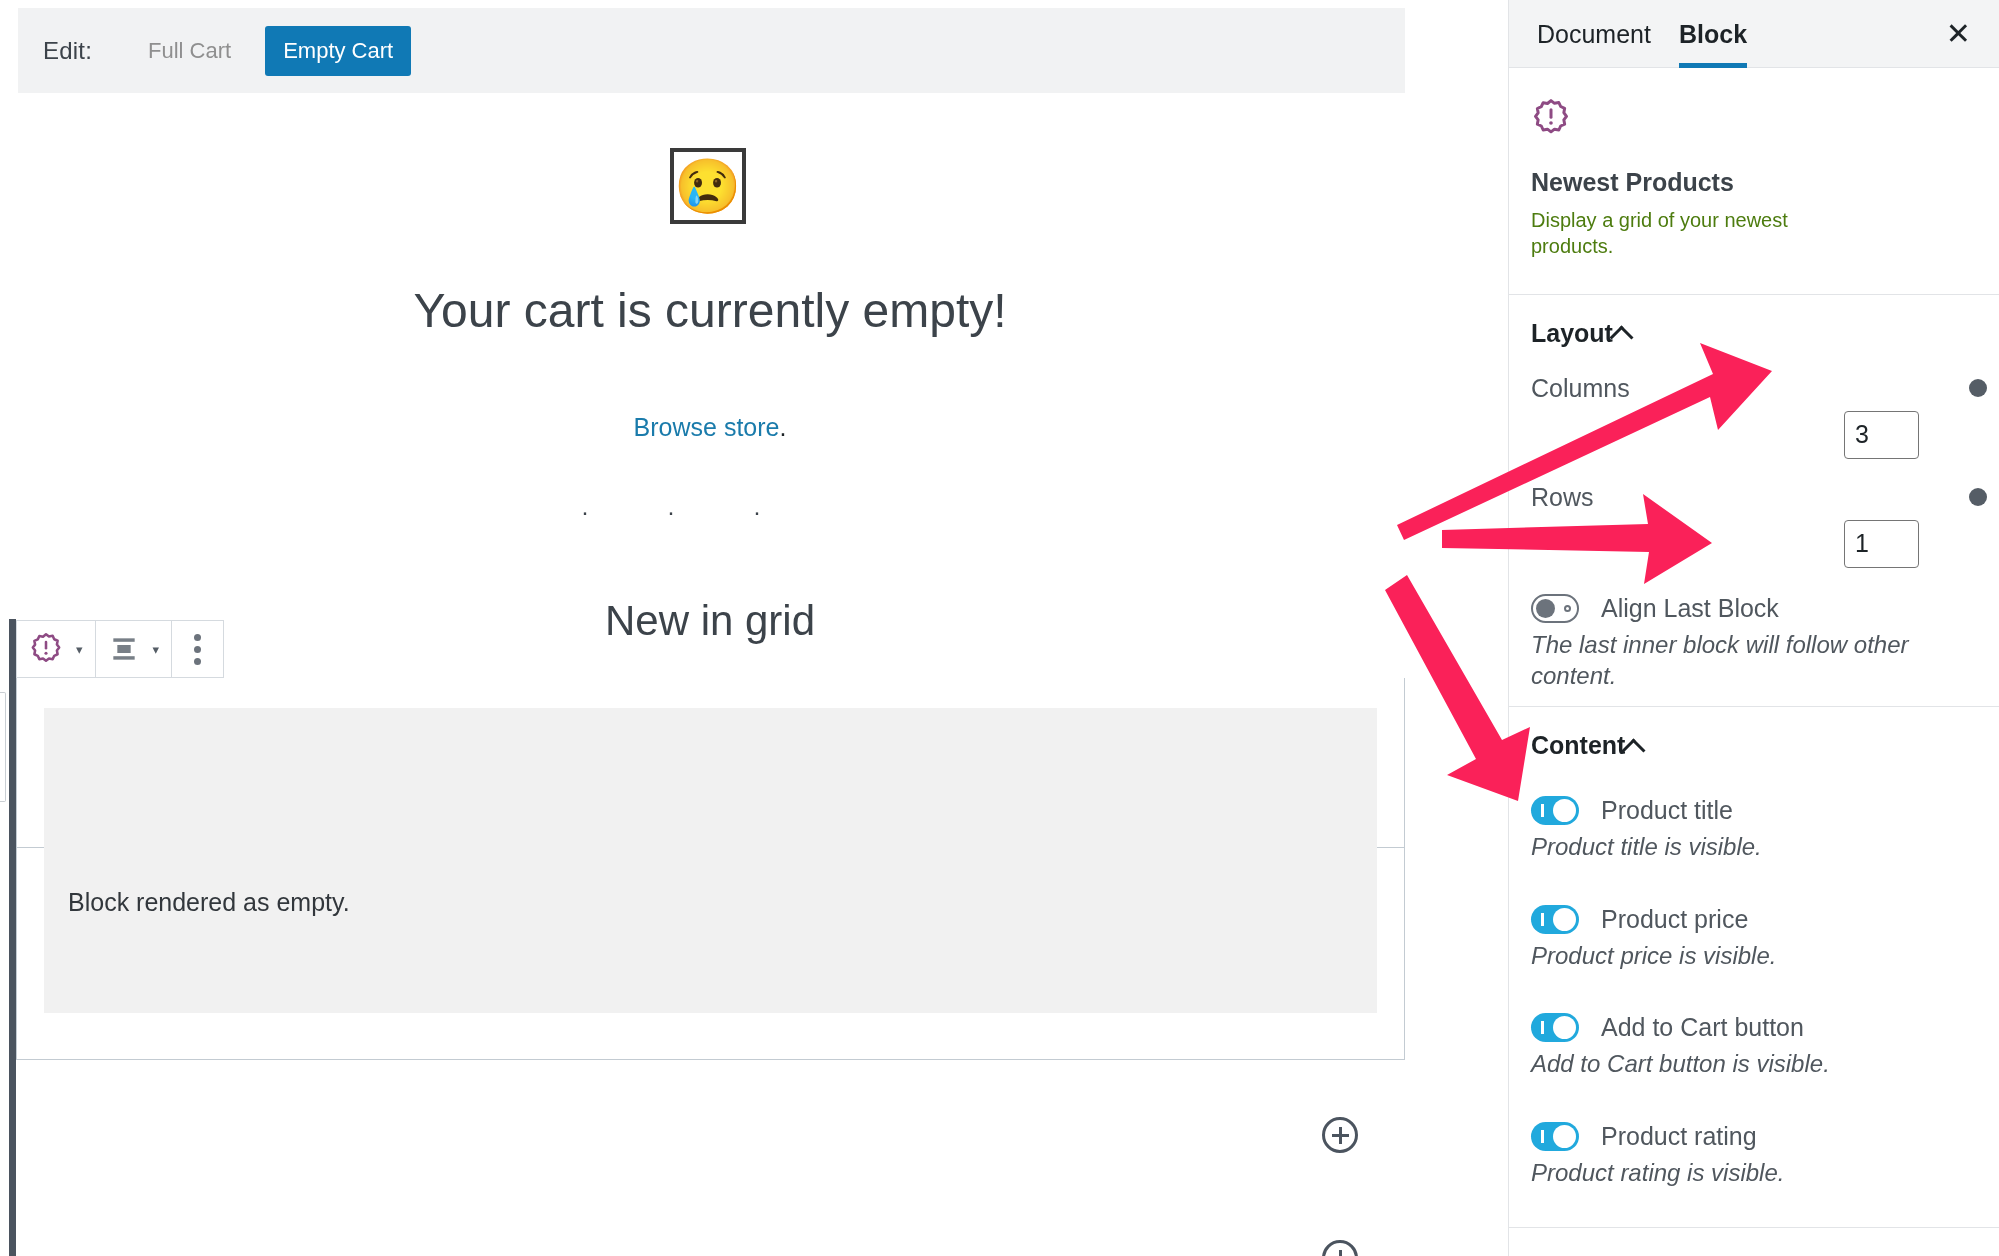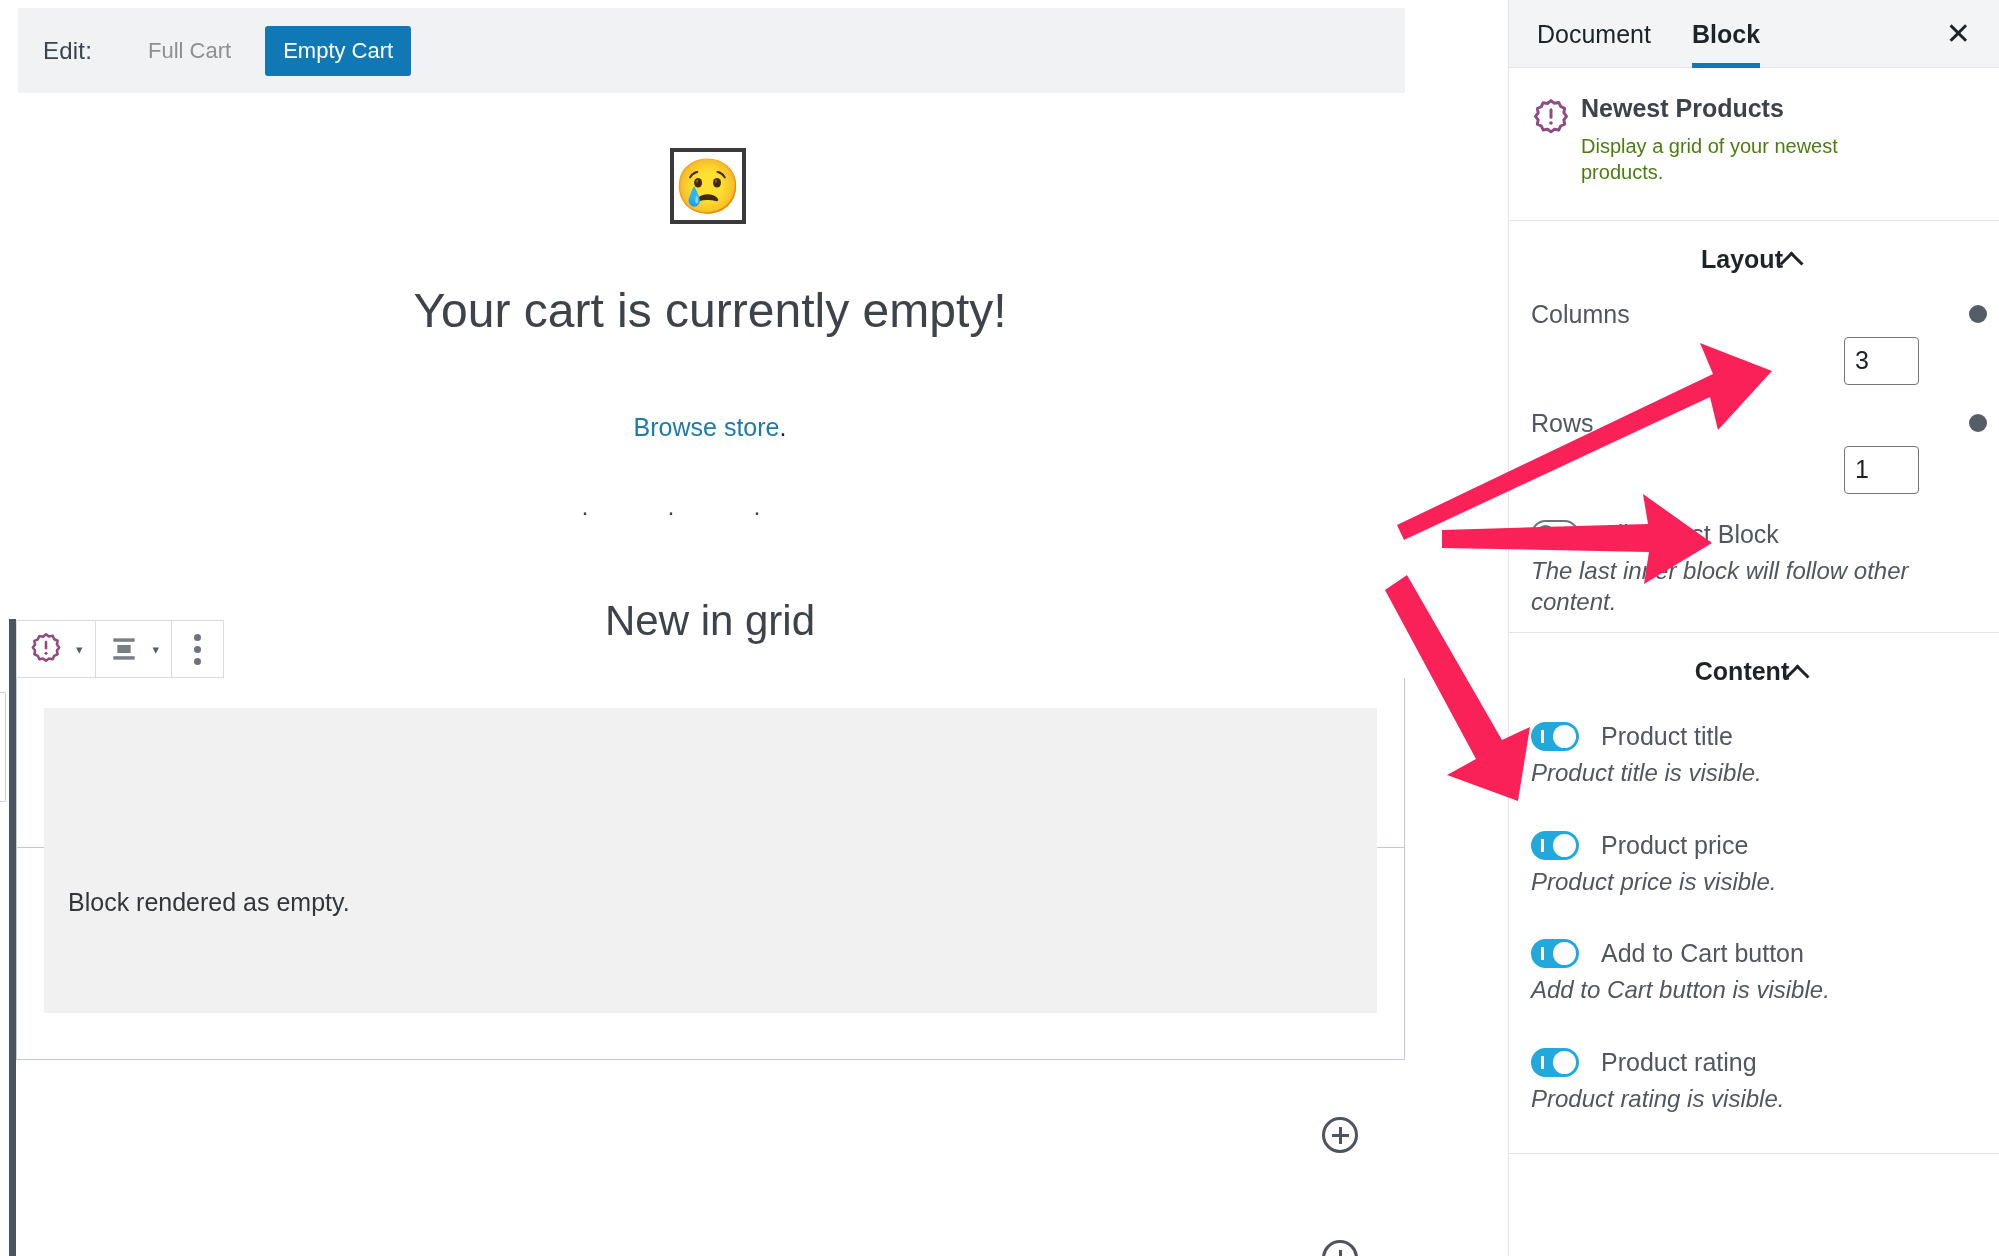--- a/index.html
+++ b/index.html
@@ -147,51 +147,52 @@
   #sidebar {
     position: absolute; left: 1508px; top: 0;
     width: 491px; height: 1256px;
     background: #fff;
     border-left: 1px solid #e2e4e7;
   }
   .sb-tabs {
     position: relative; height: 68px;
     background: #f3f4f5;
     border-bottom: 1px solid #e2e4e7;
-    display: flex; align-items: center; gap: 13px;
+    display: flex; align-items: center;
   }
   .sb-tab {
     font-size: 25px; color: #1d2327; font-weight: 400;
     padding: 0 14px; height: 68px; line-height: 68px;
     cursor: pointer; position: relative; background: none; border: none;
     font-family: inherit;
   }
   .sb-tab:first-child { margin-left: 14px; }
   .sb-tab.active { font-weight: bold; }
   .sb-tab.active::after {
     content: ""; position: absolute; left: 14px; right: 14px; bottom: 0;
     height: 5px; background: #1079b5;
   }
   .sb-close {
     position: absolute; right: 22px; top: 50%; transform: translateY(-50%);
     font-size: 30px; color: #1d2327; cursor: pointer; line-height: 1;
     background: none; border: none; font-family: inherit;
   }
 
   .sb-blockcard {
-    display: flex; gap: 10px; padding: 26px 22px 34px 22px;
+    display: flex; gap: 26px; padding: 26px 22px 34px 22px;
     border-bottom: 1px solid #e2e4e7;
+    flex-direction: column;
   }
   .sb-blockcard .bicon { flex: 0 0 auto; padding-top: 4px; }
   .sb-bc-title { font-size: 25px; color: #3c434a; font-weight: bold; margin-bottom: 10px; }
   .sb-bc-desc { font-size: 20px; color: #4d7c0f; line-height: 1.32; max-width: 310px; }
 
   .sb-panel { border-bottom: 1px solid #e2e4e7; padding: 0 0 14px 0; }
   .sb-panel-head {
-    display: flex; align-items: center; justify-content: center;
+    display: flex; align-items: center; justify-content: flex-start;
     padding: 24px 26px 18px 22px; cursor: pointer;
   }
   .sb-panel-title { font-size: 25px; font-weight: bold; color: #1d2327; }
   .chevron-up { width: 20px; height: 20px; position: relative; }
   .chevron-up::before {
     content: ""; position: absolute; left: 0; top: 6px;
     width: 14px; height: 14px;
     border-left: 3px solid #1d2327; border-top: 3px solid #1d2327;
     transform: rotate(45deg);
   }

